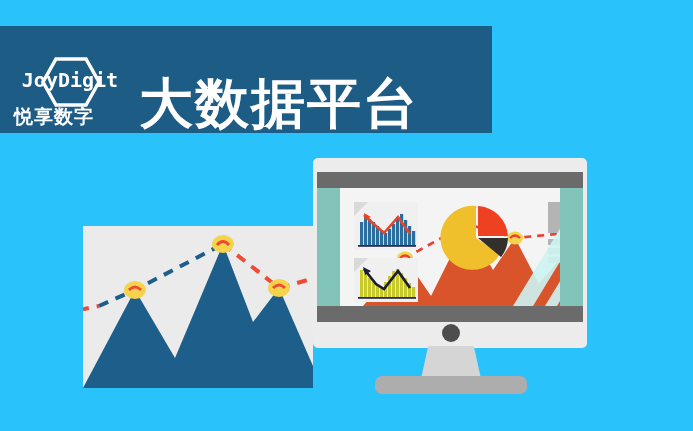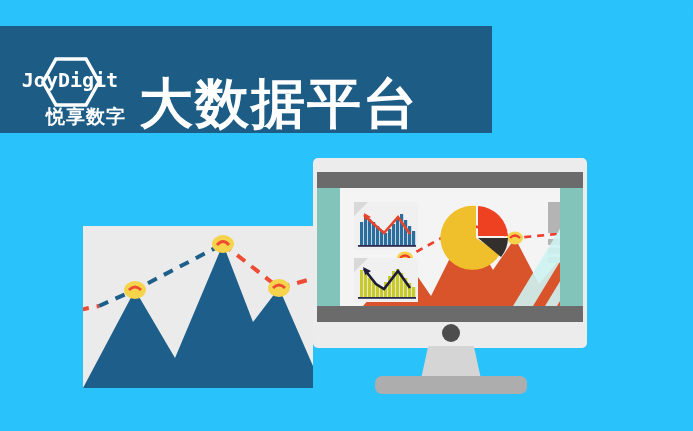--- a/index.html
+++ b/index.html
@@ -23,21 +23,21 @@
   }
   .logo-hex svg{display:block;}
   .logo-word{
     position:absolute;left:0;top:10px;width:112px;
     text-align:center;color:#ffffff;
     font-family:"DejaVu Sans Mono","Liberation Mono",monospace;
     font-weight:bold;font-size:20px;letter-spacing:0px;line-height:28px;
     white-space:nowrap;
   }
   .logo-sub{
-    position:absolute;left:0;top:47px;width:112px;text-align:right;
+    position:absolute;left:0;top:47px;width:112px;text-align:left;
     color:#ffffff;font-weight:bold;font-size:19px;letter-spacing:1px;
     line-height:26px;white-space:nowrap;
     font-family:"DejaVu Sans","Liberation Sans",sans-serif;
   }
   .header-title{
     position:absolute;left:139px;top:49px;
     color:#ffffff;font-weight:bold;font-size:54px;line-height:58px;
     letter-spacing:2px;white-space:nowrap;
     font-family:"DejaVu Sans","Liberation Sans",sans-serif;
   }

